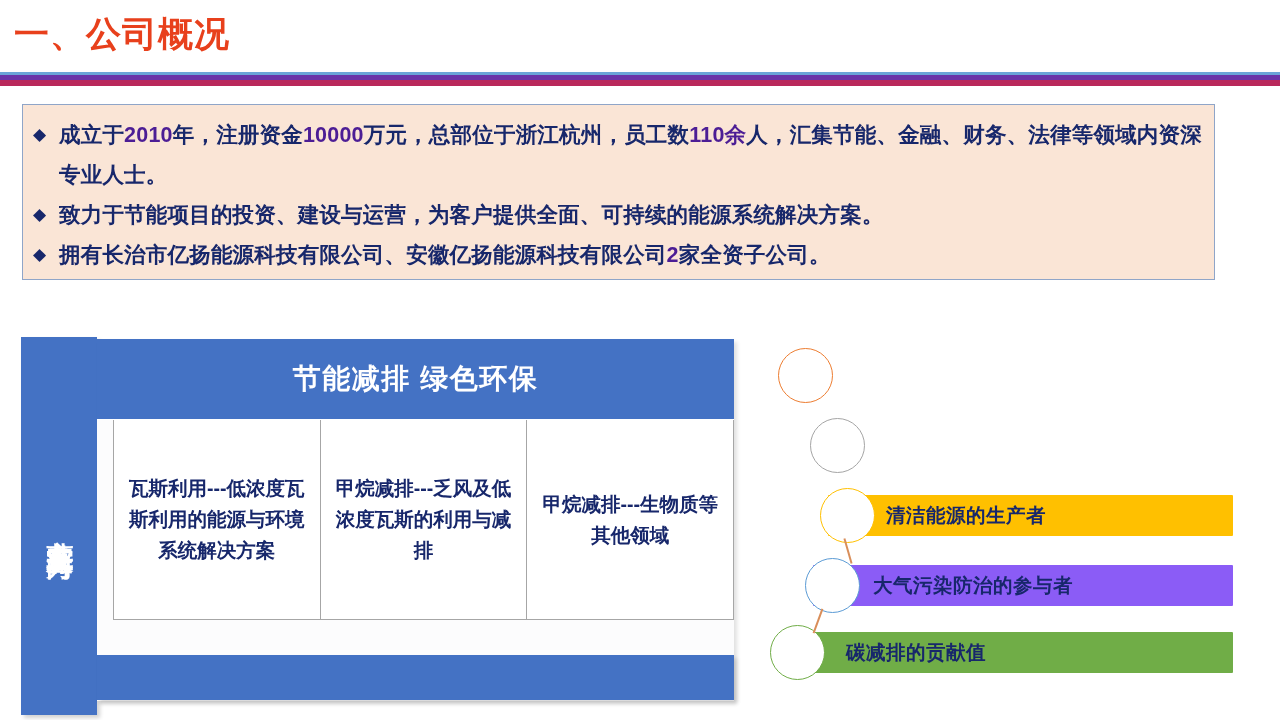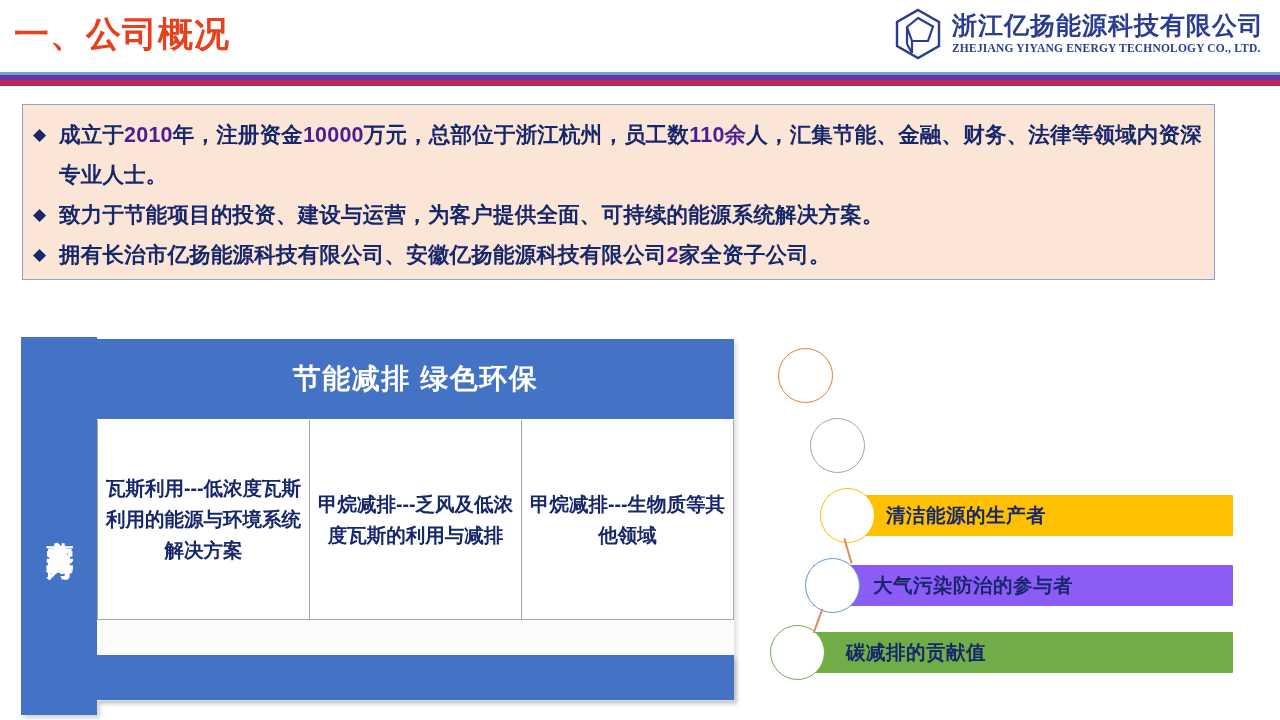--- a/index.html
+++ b/index.html
@@ -154,21 +154,21 @@
     color: #17276B;
     font-size: 19.5px;
     font-weight: bold;
     line-height: 31px;
     display: flex;
     align-items: center;
     justify-content: center;
     text-align: center;
     padding: 4px 8px;
   }
-  .business-cell:first-child { margin-left: 0; }
+  .business-cell:first-child { margin-left: 16px; }
   #business-table-gap { height: 16px; background: #FCFCFD; }
   #business-table-footer {
     position: absolute;
     left: 76px; top: 318px;
     width: 637px; height: 45px;
     background: #4472C4;
     box-shadow: 3px 3px 4px rgba(0,0,0,0.15);
   }
 
   
@@ -207,33 +207,20 @@
 
 <div id="slide-header">
   <div id="page-title">一、公司概况</div>
 
   <div id="title-divider">
     <div class="line-a"></div>
     <div class="line-b"></div>
     <div class="line-c"></div>
   </div>
 
-  <div id="company-logo">
-    <svg id="logo-mark" viewBox="0 0 48 52">
-      <polygon points="24,2 45,14 45,38 24,50 3,38 3,14" fill="none" stroke="#2B3D91" stroke-width="2.4"></polygon>
-      <polygon points="24,10 39,18.5 34,33 18,33 13,19" fill="none" stroke="#2B3D91" stroke-width="2.2"></polygon>
-      <line x1="13" y1="19" x2="13" y2="36" stroke="#2B3D91" stroke-width="2.2"></line>
-      <line x1="18" y1="33" x2="18" y2="45" stroke="#2B3D91" stroke-width="2.2"></line>
-      <line x1="13" y1="36" x2="18" y2="45" stroke="#2B3D91" stroke-width="2.2"></line>
-    </svg>
-    <div id="logo-text-block">
-      <div id="logo-cn">浙江亿扬能源科技有限公司</div>
-      <div id="logo-en">ZHEJIANG YIYANG ENERGY TECHNOLOGY CO., LTD.</div>
-    </div>
-  </div>
 </div>
 
 <div id="summary-box">
     <div class="bullet-row">
       <span class="bullet-diamond">◆</span>
       <span class="bullet-text"><span>成立于</span><span class="hl">2010</span><span>年，注册资金</span><span class="hl">10000</span><span>万元，总部位于浙江杭州，员工数</span><span class="hl">110余</span><span>人，汇集节能、金融、财务、法律等领域内资深专业人士。</span></span>
     </div>
     <div class="bullet-row">
       <span class="bullet-diamond">◆</span>
       <span class="bullet-text"><span>致力于节能项目的投资、建设与运营，为客户提供全面、可持续的能源系统解决方案。</span></span>

